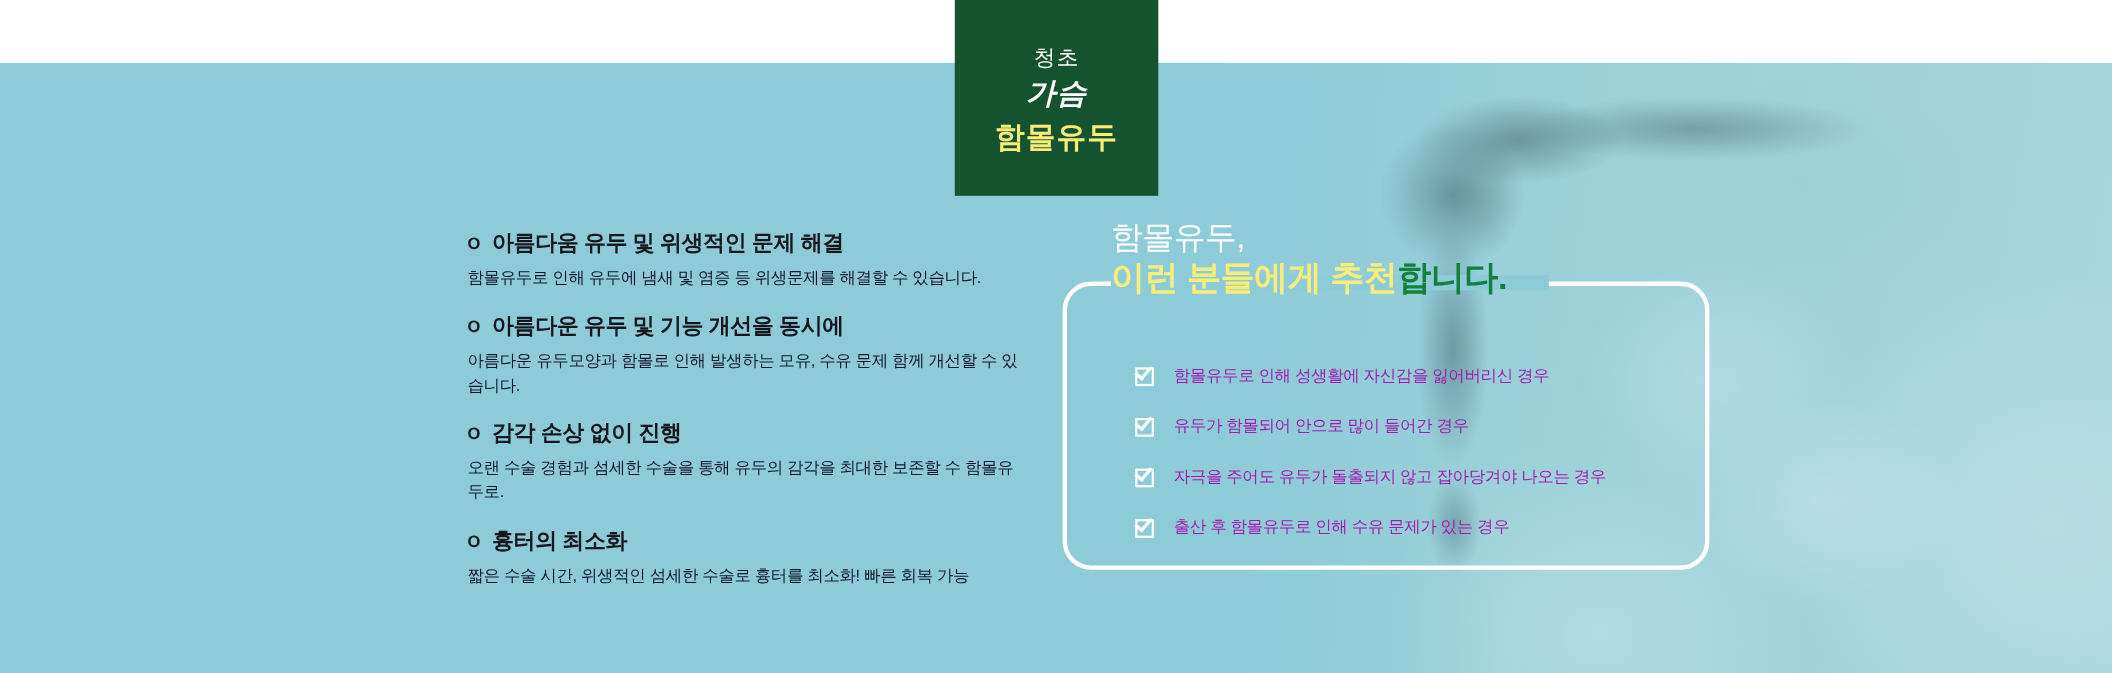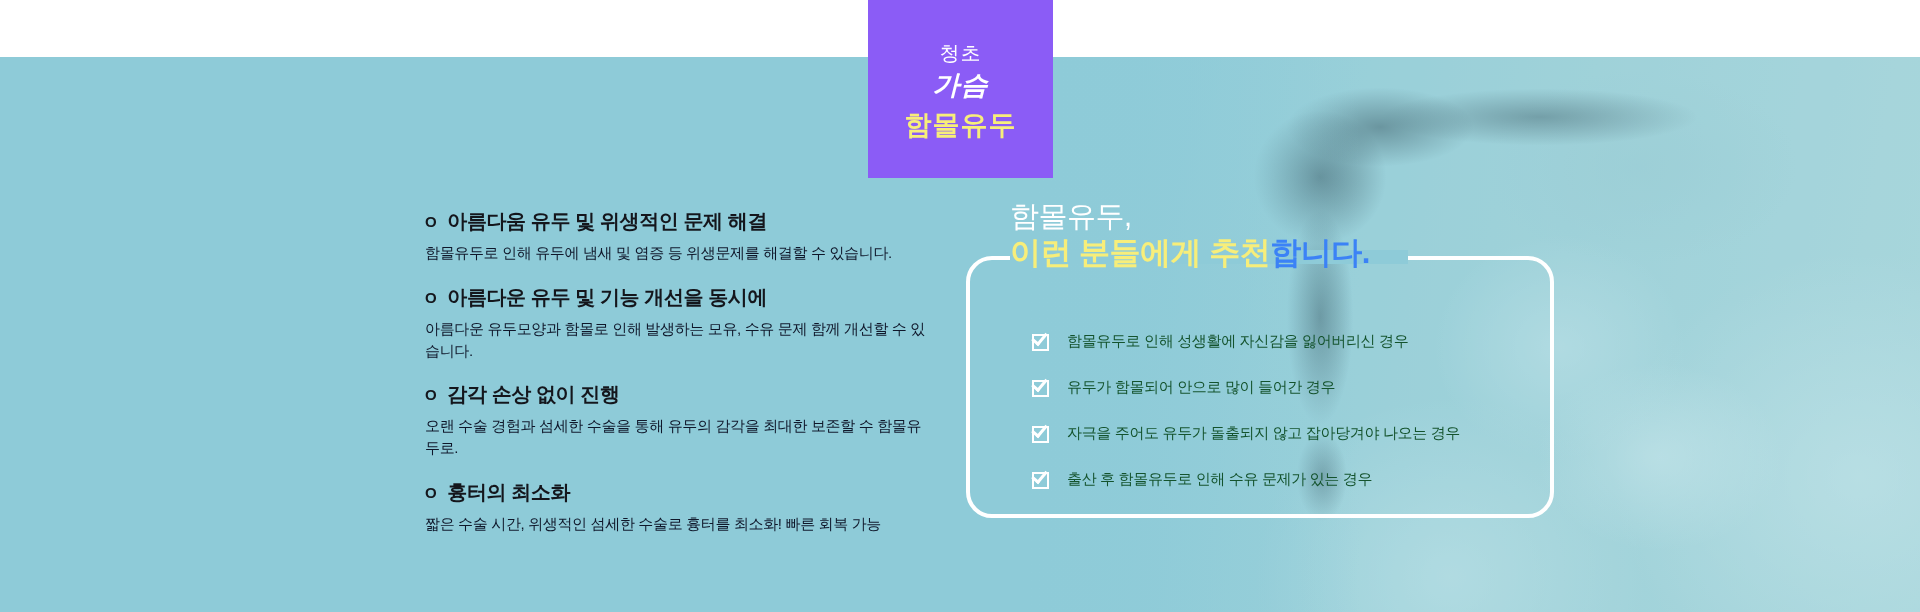--- a/index.html
+++ b/index.html
@@ -70,21 +70,21 @@
   .photo-tint {
     position:absolute; inset:0;
     background:rgba(142,203,216,0.34);
     mix-blend-mode:normal;
   }
   
   .badge {
     position:absolute;
     left:868px; top:0;
     width:185px; height:178px;
-    background:#8b5cf6;
+    background:#14532d;
     z-index:8;
     display:flex;
     flex-direction:column;
     align-items:center;
     justify-content:center;
     padding-top:6px;
   }
   .badge-l1 {
     color:#ffffff;
     font-size:20px;
@@ -181,21 +181,21 @@
     letter-spacing:-0.5px;
   }
   .rec-h2 {
     display:block;
     font-size:31px;
     font-weight:700;
     letter-spacing:-0.5px;
     margin-top:1px;
   }
   .rec-h2 .accent { color:#F7EE7A; }
-  .rec-h2 .plain  { color:#3b82f6; }
+  .rec-h2 .plain  { color:#15803d; }
   .rec-list {
     position:absolute;
     left:66px; top:118px;
     z-index:3;
   }
   .rec-item {
     display:flex;
     align-items:center;
     gap:16px;
     height:46px;
@@ -213,21 +213,21 @@
   }
   .check-box .tick {
     position:absolute;
     left:3px; top:-2px;
     width:9px; height:15px;
     border-right:3px solid #ffffff;
     border-bottom:3px solid #ffffff;
     transform:rotate(40deg);
   }
   .rec-text {
-    color:#14532d;
+    color:#a21caf;
     font-size:15px;
     font-weight:400;
     letter-spacing:-0.35px;
     white-space:nowrap;
   }
 </style>
 </head>
 <body>
 
 <div class="banner">

